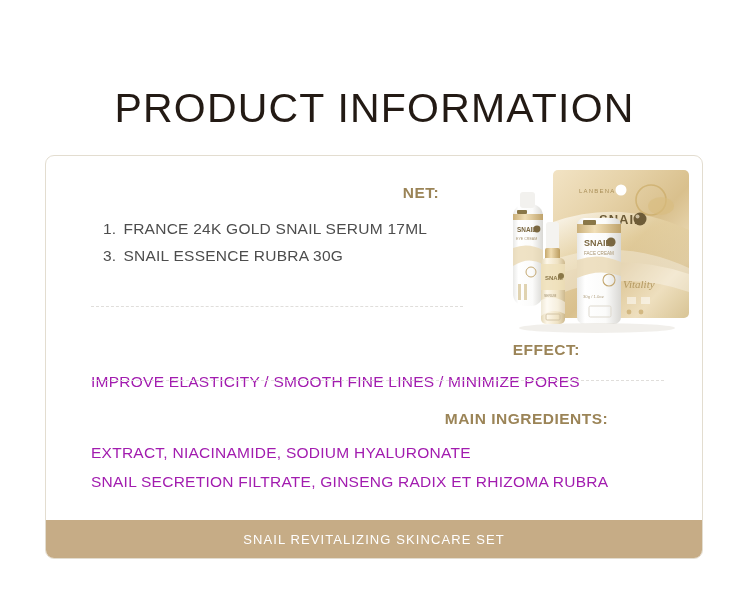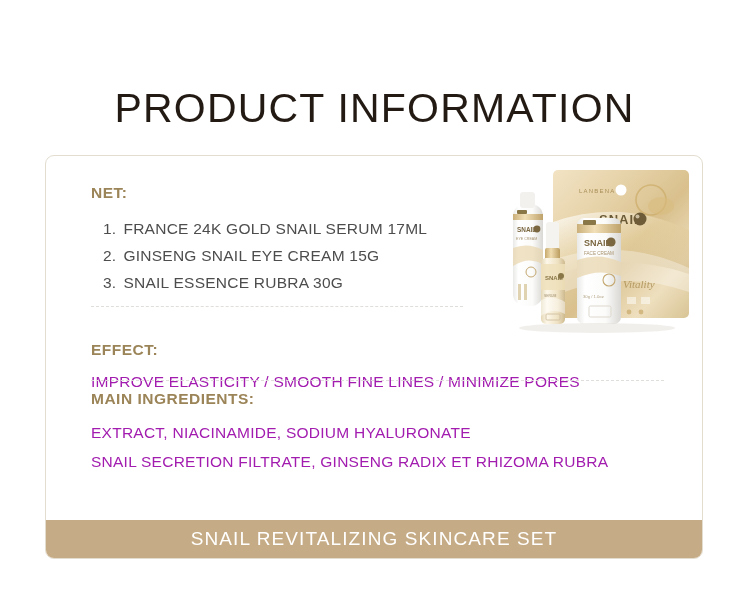--- a/index.html
+++ b/index.html
@@ -59,30 +59,31 @@
     bottom: 38px;
   }
 
   
   .section {
     position: absolute;
     left: 45px;
   }
   .section-net    { top: 27px; }
   .section-effect { top: 172px; margin-top: 12px; }
-  .section-ingr   { top: 233px; }
+  .section-ingr   { top: 253px; }
 
   .section-heading {
     font-size: 15.5px;
     line-height: 20px;
     font-weight: 700;
     letter-spacing: 0.5px;
     color: #9b8457;
     margin: 0 0 9px 0;
     white-space: nowrap;
+    text-align: right;
   }
 
   .body-line {
     font-size: 15.5px;
     line-height: 26px;
     font-weight: 300;
     letter-spacing: 0.25px;
     color: #a21caf;
     white-space: nowrap;
   }
@@ -121,21 +122,21 @@
     right: 0;
     bottom: 0;
     height: 38px;
     background: #c6ac86;
     display: flex;
     align-items: center;
     justify-content: center;
   }
   .footer-banner-text {
     color: #ffffff;
-    font-size: 19px;
+    font-size: 13px;
     font-weight: 400;
     letter-spacing: 1.1px;
     white-space: nowrap;
   }
 
   
   .product-photo {
     position: absolute;
     left: 455px;
     top: 8px;
@@ -153,23 +154,20 @@
 
   <div class="info-card">
 
     <div class="card-body">
 
       <div class="section section-net">
         <div class="section-heading">NET:</div>
         <ol class="net-list">
           <li>
             <span class="li-num">1.</span><span>FRANCE 24K GOLD SNAIL SERUM 17ML</span>
-          </li>
-          <li>
-            <span class="li-num">2.</span><span>GINSENG SNAIL EYE CREAM 15G</span>
           </li>
           <li>
             <span class="li-num">3.</span><span>SNAIL ESSENCE RUBRA 30G</span>
           </li>
         </ol>
       </div>
 
       <div class="divider divider-1"></div>
 
       <div class="section section-effect">

